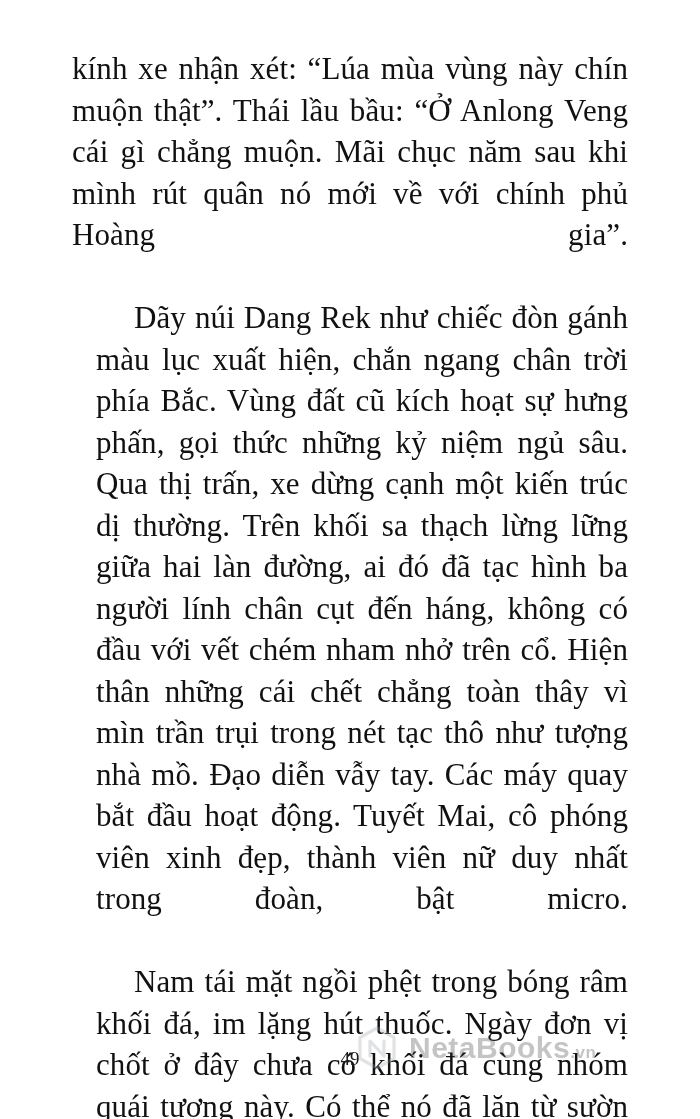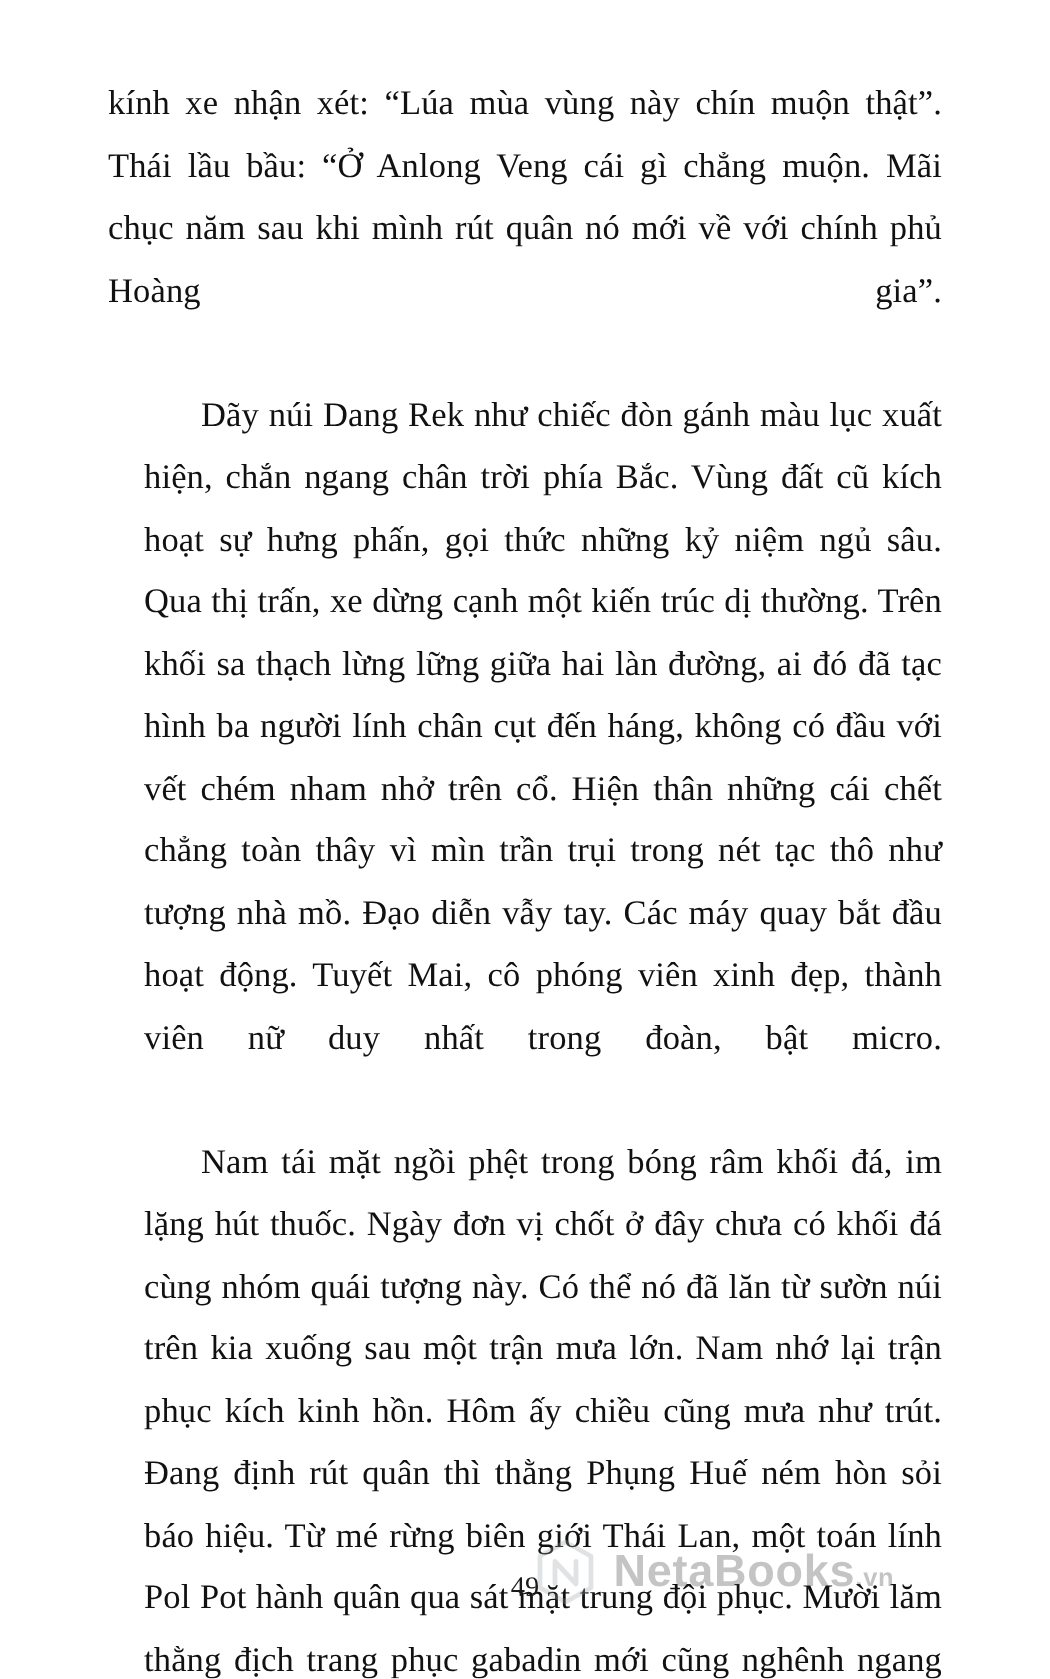--- a/index.html
+++ b/index.html
@@ -24,21 +24,21 @@
     background: #ffffff;
   }
   .content {
     position: absolute;
     left: 72px;
     top: 48px;
     width: 556px;
   }
   .para {
     margin: 0;
-    font-size: 23px;
+    font-size: 31px;
     line-height: 41.5px;
     text-align: justify;
     text-justify: inter-word;
     letter-spacing: 0.1px;
     word-spacing: 0.3px;
   }
   .para.indent {
     text-indent: 38px;
     margin-left: 24px;
   }

